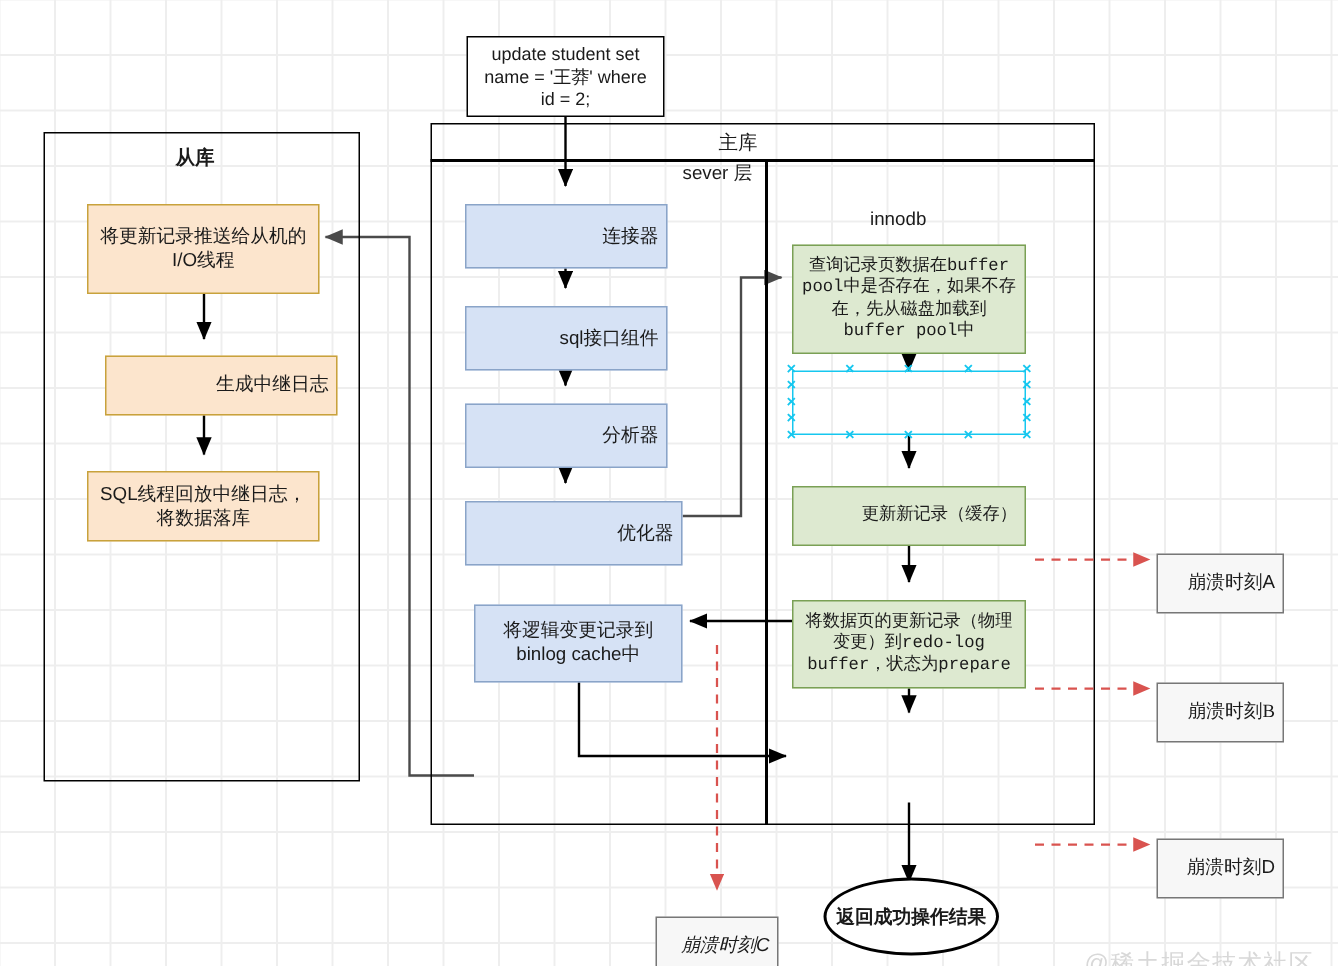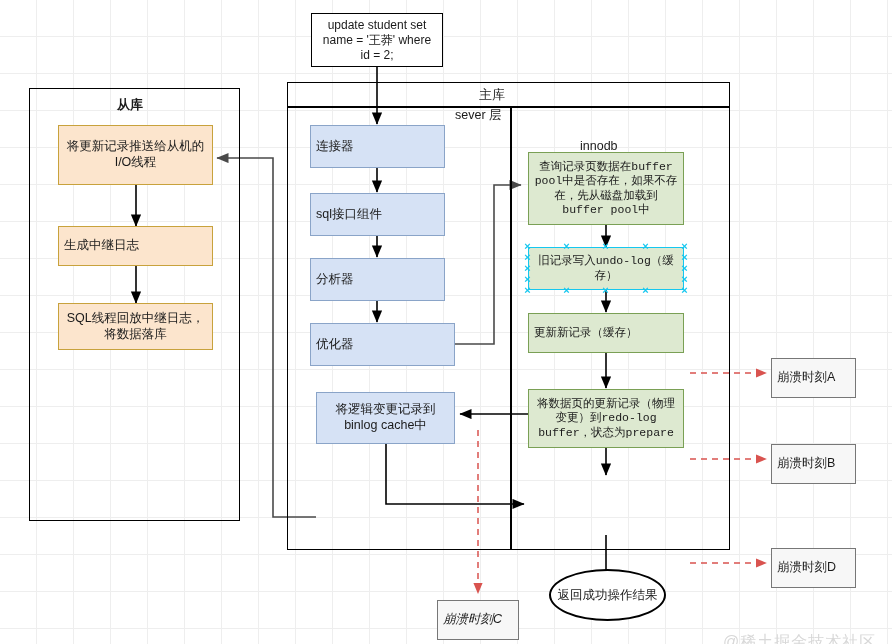--- a/index.html
+++ b/index.html
@@ -15,26 +15,27 @@
     background-color:#ffffff;
     background-image:
       linear-gradient(to right, #eeeeee 1px, transparent 1px),
       linear-gradient(to bottom, #eeeeee 1px, transparent 1px);
     background-size:37px 37px;
     background-position:-1px -1px;
   }
   .node{
     position:absolute;
     box-sizing:border-box;
-    display:flex;align-items:center;justify-content:flex-start;
+    display:flex;align-items:center;justify-content:flex-end;
     text-align:center;
     line-height:1.25;
     color:#1a1a1a;
     font-size:12.5px;
     padding:19px 5px;
+    margin-top:11px;
   }
   .blue{ background:#d6e2f5; border:1px solid #8aa4c8; }
   .green{ background:#dde9d0; border:1px solid #7aa055;font-family:Liberation Mono, monospace; }
   .orange{ background:#fce5cd; border:1px solid #c8a23c; }
   .plain{ background:#f7f7f7; border:1px solid #777777; }
   .white{ background:#ffffff; border:1.6px solid #000000; }
   .container{
     position:absolute;box-sizing:border-box;
     background:transparent;border:1.6px solid #000000;
   }
@@ -120,21 +121,21 @@
   <div class="node white" style="left:311px;top:13px;width:132px;height:54px;font-size:12px;">
     <span>update student set name = '王莽' where id = 2;</span>
   </div>
 
   <div class="container" style="left:29px;top:88px;width:211px;height:433px;"></div>
   <div class="lbl" style="left:117px;top:96px;font-weight:bold;">从库</div>
 
   <div class="node orange" style="left:58px;top:125px;width:155px;height:60px;">
     <span>将更新记录推送给从机的I/O线程</span>
   </div>
-  <div class="node orange" style="left:58px;top:226px;width:155px;height:40px;">
+  <div class="node orange" style="left:70px;top:226px;width:155px;height:40px;">
     <span>生成中继日志</span>
   </div>
   <div class="node orange" style="left:58px;top:303px;width:155px;height:47px;">
     <span>SQL线程回放中继日志，将数据落库</span>
   </div>
 
   <div class="container" style="left:287px;top:82px;width:443px;height:468px;"></div>
   <div class="lbl" style="left:479px;top:86px;">主库</div>
 
   <div class="divider" style="left:287px;top:106px;width:443px;height:1.6px;"></div>
@@ -155,23 +156,20 @@
   </div>
   <div class="node blue" style="left:310px;top:323px;width:145px;height:43px;">
     <span>优化器</span>
   </div>
   <div class="node blue" style="left:316px;top:392px;width:139px;height:52px;">
     <span>将逻辑变更记录到binlog cache中</span>
   </div>
 
   <div class="node green" style="left:528px;top:152px;width:156px;height:73px;font-size:11.5px;">
     <span>查询记录页数据在buffer pool中是否存在，如果不存在，先从磁盘加载到buffer pool中</span>
-  </div>
-  <div class="node green" style="left:528px;top:247px;width:156px;height:43px;font-size:11.5px;">
-    <span>旧记录写入undo-log（缓存）</span>
   </div>
   <div class="node green" style="left:528px;top:313px;width:156px;height:39px;font-size:11.5px;">
     <span>更新新记录（缓存）</span>
   </div>
   <div class="node green" style="left:528px;top:389px;width:156px;height:59px;font-size:11.5px;">
     <span>将数据页的更新记录（物理变更）到redo-log buffer，状态为prepare</span>
   </div>
 
   <div class="selbox" style="left:523px;top:242px;width:166px;height:53px;">
     <div class="selframe" style="left:5px;top:5px;width:156px;height:43px;"></div>
@@ -189,29 +187,29 @@
     <div class="selh" style="left:119px;top:45px;"></div>
     <div class="selh" style="left:1px;top:12px;"></div>
     <div class="selh" style="left:158px;top:12px;"></div>
     <div class="selh" style="left:1px;top:34px;"></div>
     <div class="selh" style="left:158px;top:34px;"></div>
   </div>
 
   <div class="node plain" style="left:771px;top:358px;width:85px;height:30px;">
     <span>崩溃时刻A</span>
   </div>
-  <div class="node plain" style="left:771px;top:444px;width:85px;height:32px;">
+  <div class="node plain" style="left:771px;top:444px;width:85px;height:32px;font-family:Liberation Serif, serif;">
     <span>崩溃时刻B</span>
   </div>
   <div class="node plain" style="left:771px;top:548px;width:85px;height:30px;">
     <span>崩溃时刻D</span>
   </div>
   <div class="node plain" style="left:437px;top:600px;width:82px;height:38px;font-style:italic;">
     <span>崩溃时刻C</span>
   </div>
 
-  <div class="ellipse" style="left:549px;top:569px;width:117px;height:52px;">
+  <div class="ellipse" style="left:549px;top:585px;width:117px;height:52px;font-weight:bold;">
     <span>返回成功操作结果</span>
   </div>
 
   <div class="wm" style="left:723px;top:632px;">@稀土掘金技术社区</div>
 
 </div>
 
 </body></html>

